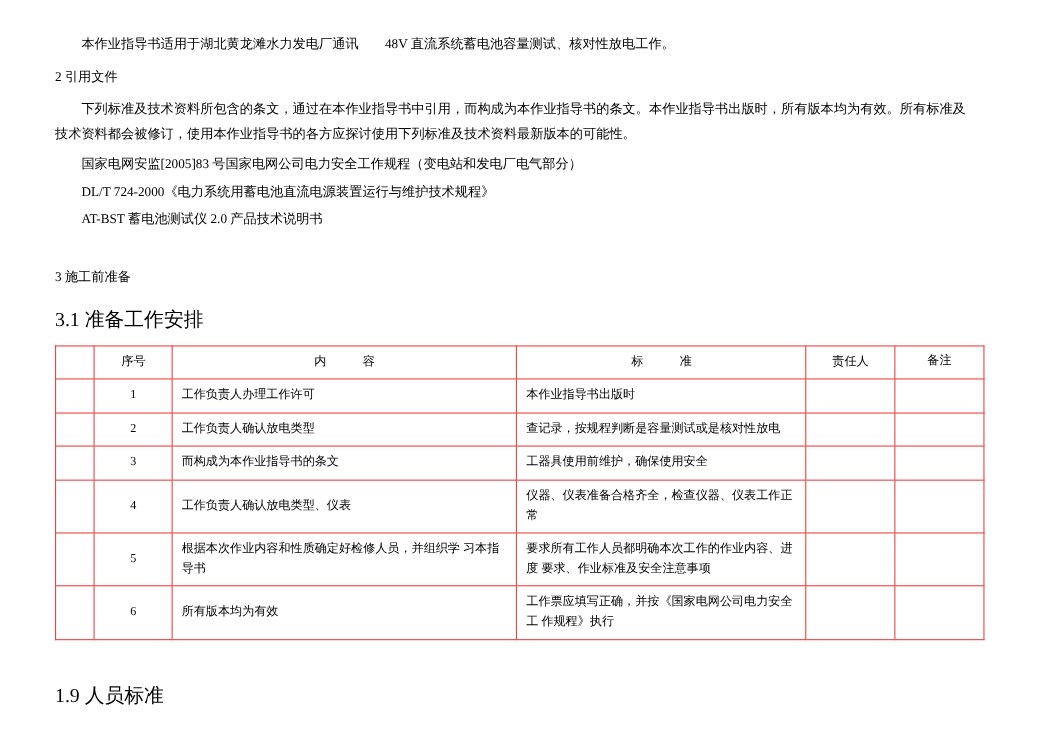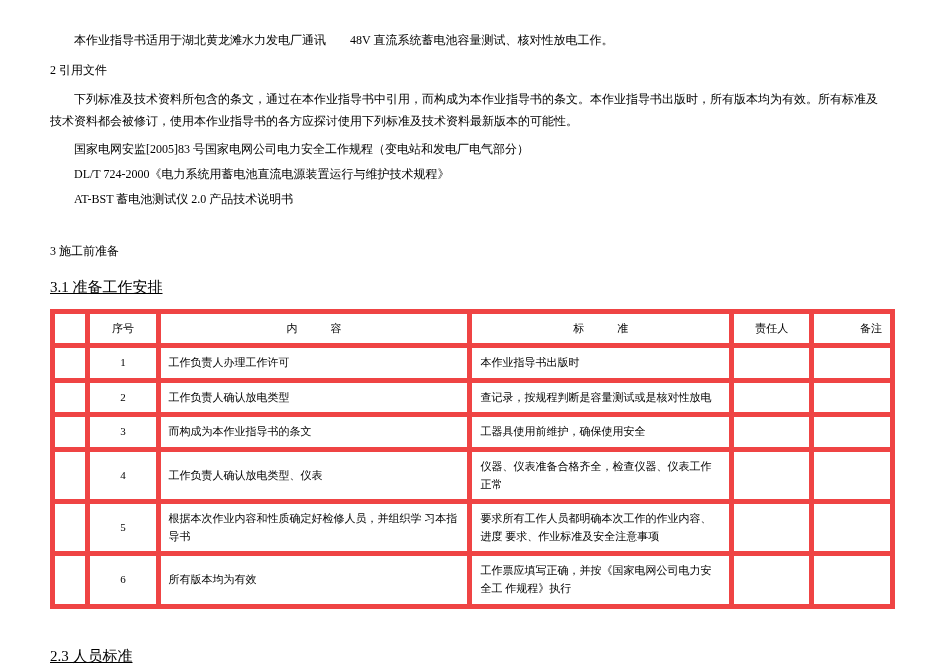--- a/index.html
+++ b/index.html
@@ -19,44 +19,43 @@
       text-indent: 2em;
       margin-bottom: 8px;
       line-height: 1.8;
     }
     .heading-1 {
       font-size: 12px;
       font-weight: normal;
       margin: 10px 0;
     }
     .heading-2 {
-      font-size: 15px;
+      font-size: 18px;
       font-weight: normal;
       margin: 18px 0 12px 0;
-      text-decoration: underline;
     }
     .paragraph {
       text-indent: 2em;
       line-height: 1.9;
       margin-bottom: 4px;
       font-family: Liberation Mono, monospace;
     }
     .ref-line {
       text-indent: 2em;
       line-height: 1.9;
       margin-bottom: 2px;
     }
     table {
       border-collapse: collapse;
       width: 100%;
       margin-top: 8px;
       font-size: 11px;
     }
     th, td {
-      border: 5px solid #ef4444;
+      border: 1px solid #ef4444;
       padding: 6px 8px;
       vertical-align: middle;
       line-height: 1.6;
     }
     th {
       font-weight: normal;
       text-align: center;
     }
     .col-blank {
       width: 35px;
@@ -70,21 +69,22 @@
     }
     .col-standard {
       width: 260px;
     }
     .col-person {
       width: 80px;
       text-align: center;
     }
     .col-remark {
       width: 80px;
-      text-align: right;
+      text-align: center;
+      font-family: Liberation Mono, monospace;
     }
     .section-gap {
       height: 20px;
     }
   </style>
 </head>
 <body>
 
 <p class="intro-text">本作业指导书适用于湖北黄龙滩水力发电厂通讯　　48V 直流系统蓄电池容量测试、核对性放电工作。</p>
 
@@ -159,15 +159,15 @@
       <td class="col-content">所有版本均为有效</td>
       <td class="col-standard">工作票应填写正确，并按《国家电网公司电力安全工  作规程》执行</td>
       <td class="col-person"></td>
       <td class="col-remark"></td>
     </tr>
   </tbody>
 </table>
 
 <div class="section-gap"></div>
 
-<h3 class="heading-2">2.3 人员标准</h3>
+<h3 class="heading-2">1.9 人员标准</h3>
 
 <div class="section-gap"></div>
 
 </body></html>

